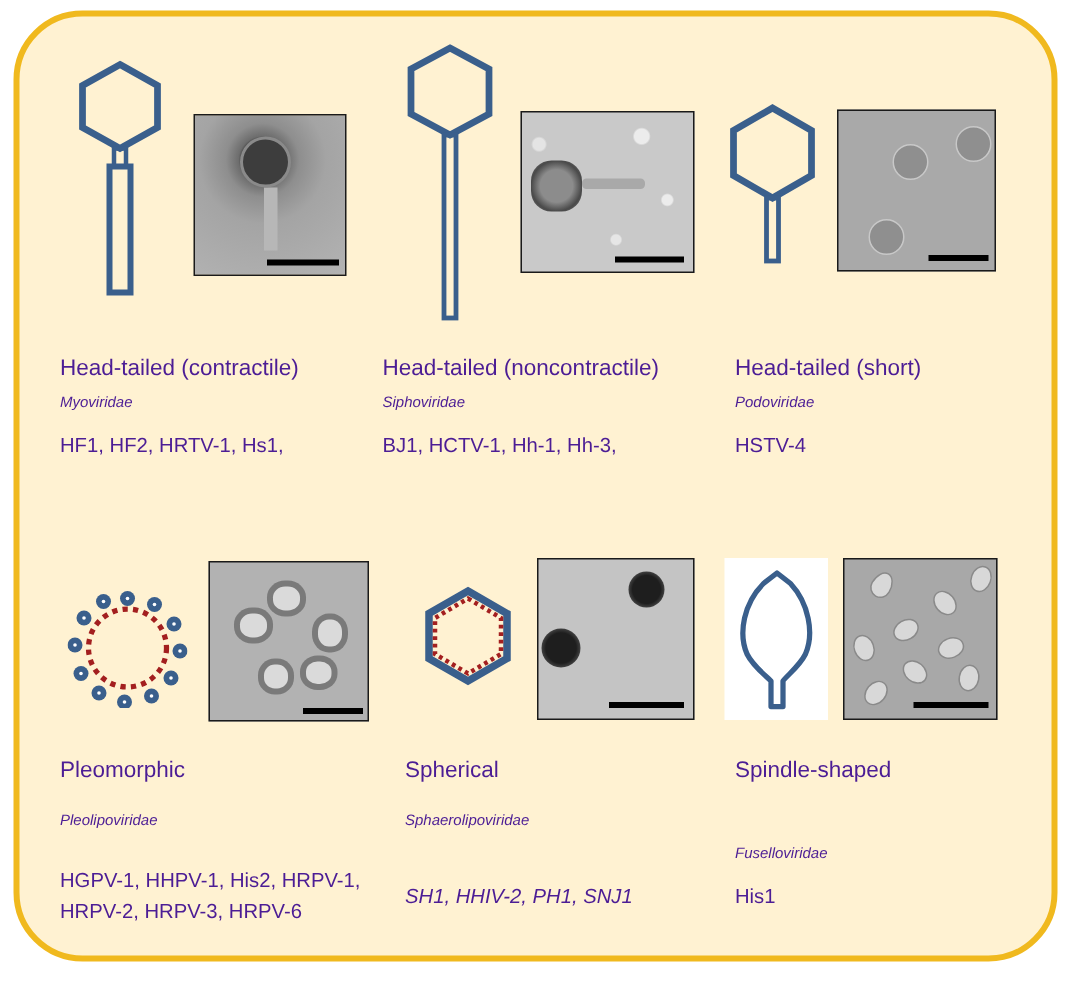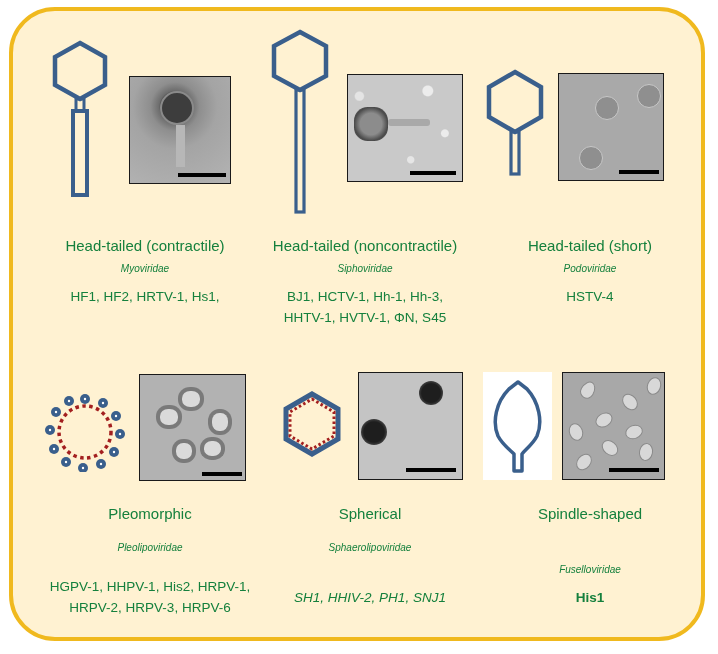--- a/index.html
+++ b/index.html
@@ -1,19 +1,19 @@
 <!DOCTYPE html>
 <html><head>
 <meta charset="utf-8">
 <style>
   html, body { margin:0; padding:0; background:#ffffff; }
   body { width:718px; height:654px; position:relative; overflow:hidden; font-family:"Liberation Sans", "DejaVu Sans", sans-serif; }
   .panel { position:absolute; left:9px; top:7px; width:696px; height:634px; background:#fff2d2; border:4px solid #f0b91e; border-radius:46px; box-sizing:border-box; }
   .abs { position:absolute; }
-  .txt { position:absolute; text-align:center; color:#15803d; white-space:nowrap; }
+  .txt { position:absolute; color:#4c1d95; white-space:nowrap; }
   .shape-name { font-size:15px; }
   .family { font-size:10px; font-style:italic; }
   .members { font-size:13.5px; line-height:21px; }
   .em { position:absolute; border:1.5px solid #1a1a1a; box-sizing:border-box; overflow:hidden; }
   .scalebar { position:absolute; height:4px; background:#000; }
 </style>
 </head>
 <body>
 
 <div class="panel"></div>
@@ -56,21 +56,20 @@
 <div class="txt shape-name" style="left:40px;width:210px;top:237px;">Head-tailed (contractile)</div>
 <div class="txt family" style="left:40px;width:210px;top:263px;">Myoviridae</div>
 <div class="txt members" style="left:40px;width:210px;top:286px;">
   <div>HF1, HF2, HRTV-1, Hs1,</div>
 </div>
 
 <div class="txt shape-name" style="left:255px;width:220px;top:237px;">Head-tailed (noncontractile)</div>
 <div class="txt family" style="left:255px;width:220px;top:263px;">Siphoviridae</div>
 <div class="txt members" style="left:255px;width:220px;top:286px;">
   <div>BJ1, HCTV-1, Hh-1, Hh-3,</div>
-  <div>HHTV-1, HVTV-1, ΦN, S45</div>
 </div>
 
 <div class="txt shape-name" style="left:490px;width:200px;top:237px;">Head-tailed (short)</div>
 <div class="txt family" style="left:490px;width:200px;top:263px;">Podoviridae</div>
 <div class="txt members" style="left:490px;width:200px;top:286px;">
   <div>HSTV-4</div>
 </div>
 
 <svg class="abs" style="left:45px;top:392px;" width="80" height="80" viewBox="0 0 80 80">
   <circle cx="40" cy="40" r="26" fill="none" stroke="#a31f1f" stroke-width="3.5" stroke-dasharray="3.5 3.5"></circle>
@@ -151,15 +150,15 @@
 </div>
 
 <div class="txt shape-name" style="left:270px;width:200px;top:505px;">Spherical</div>
 <div class="txt family" style="left:270px;width:200px;top:542px;">Sphaerolipoviridae</div>
 <div class="txt members" style="left:270px;width:200px;top:587px;font-style:italic;">
   <div>SH1, HHIV-2, PH1, SNJ1</div>
 </div>
 
 <div class="txt shape-name" style="left:490px;width:200px;top:505px;">Spindle-shaped</div>
 <div class="txt family" style="left:490px;width:200px;top:564px;">Fuselloviridae</div>
-<div class="txt members" style="left:490px;width:200px;top:587px;font-weight:bold;">
+<div class="txt members" style="left:490px;width:200px;top:587px;">
   <div>His1</div>
 </div>
 
 </body></html>

